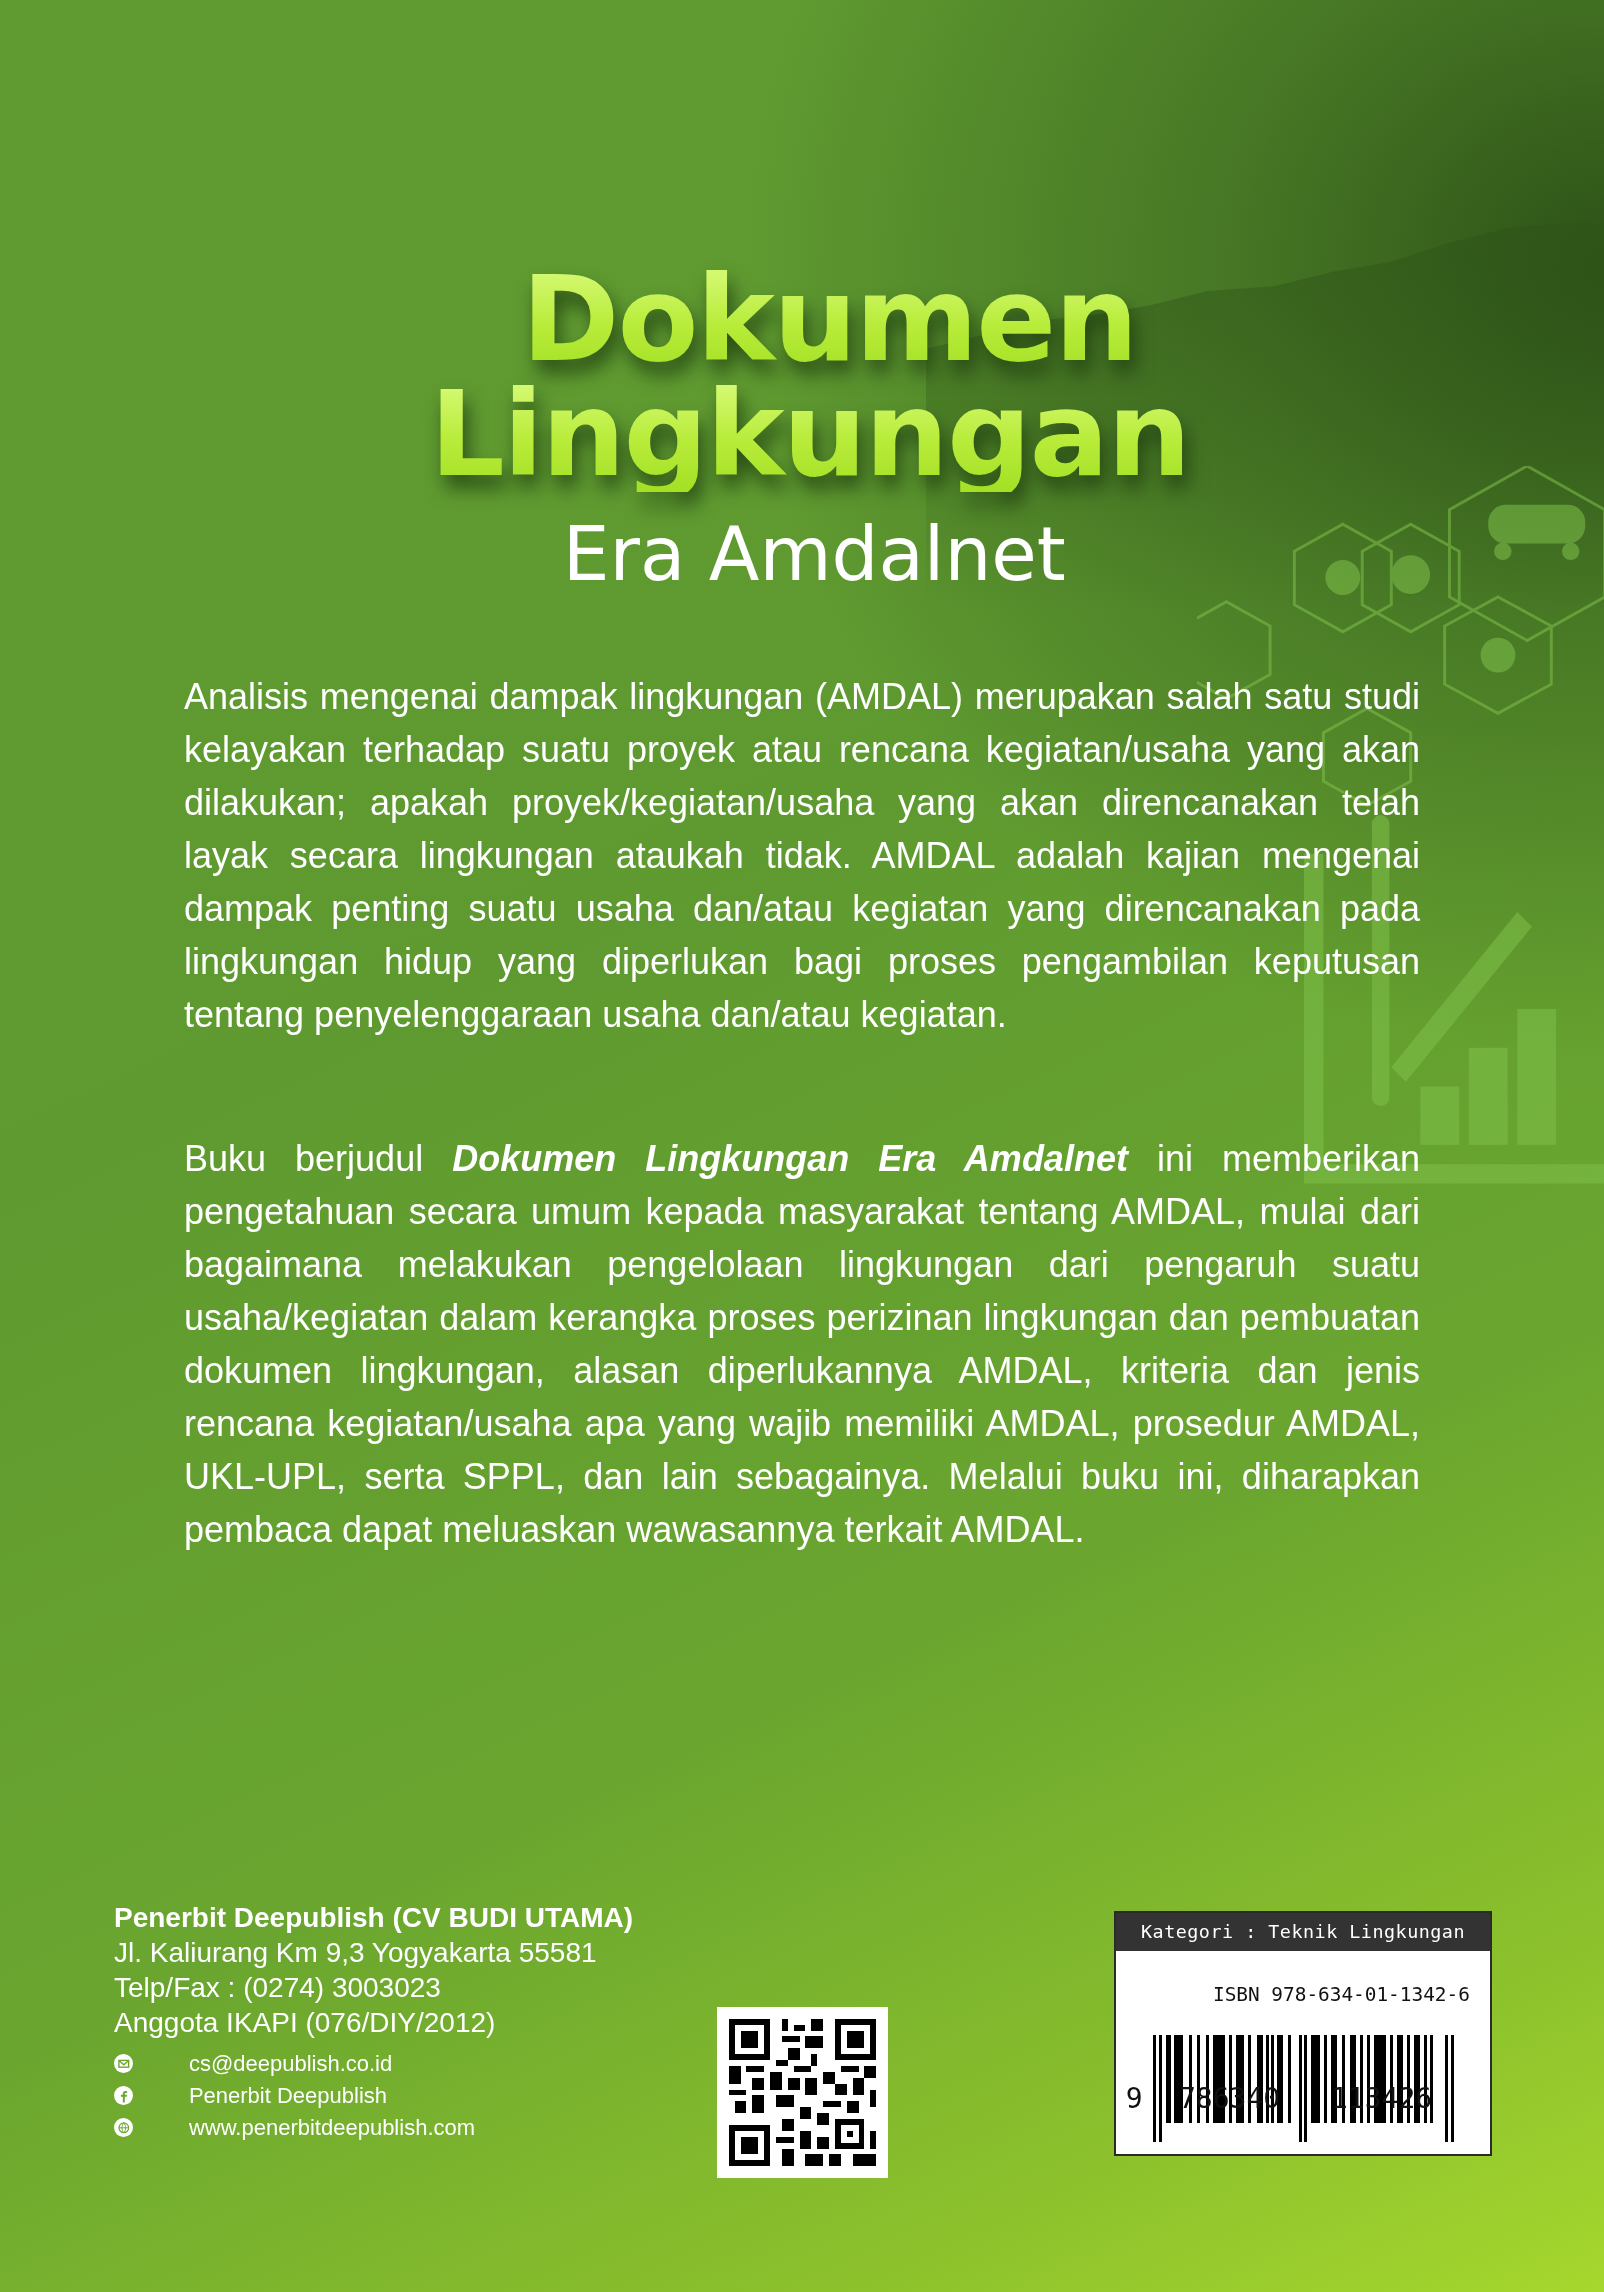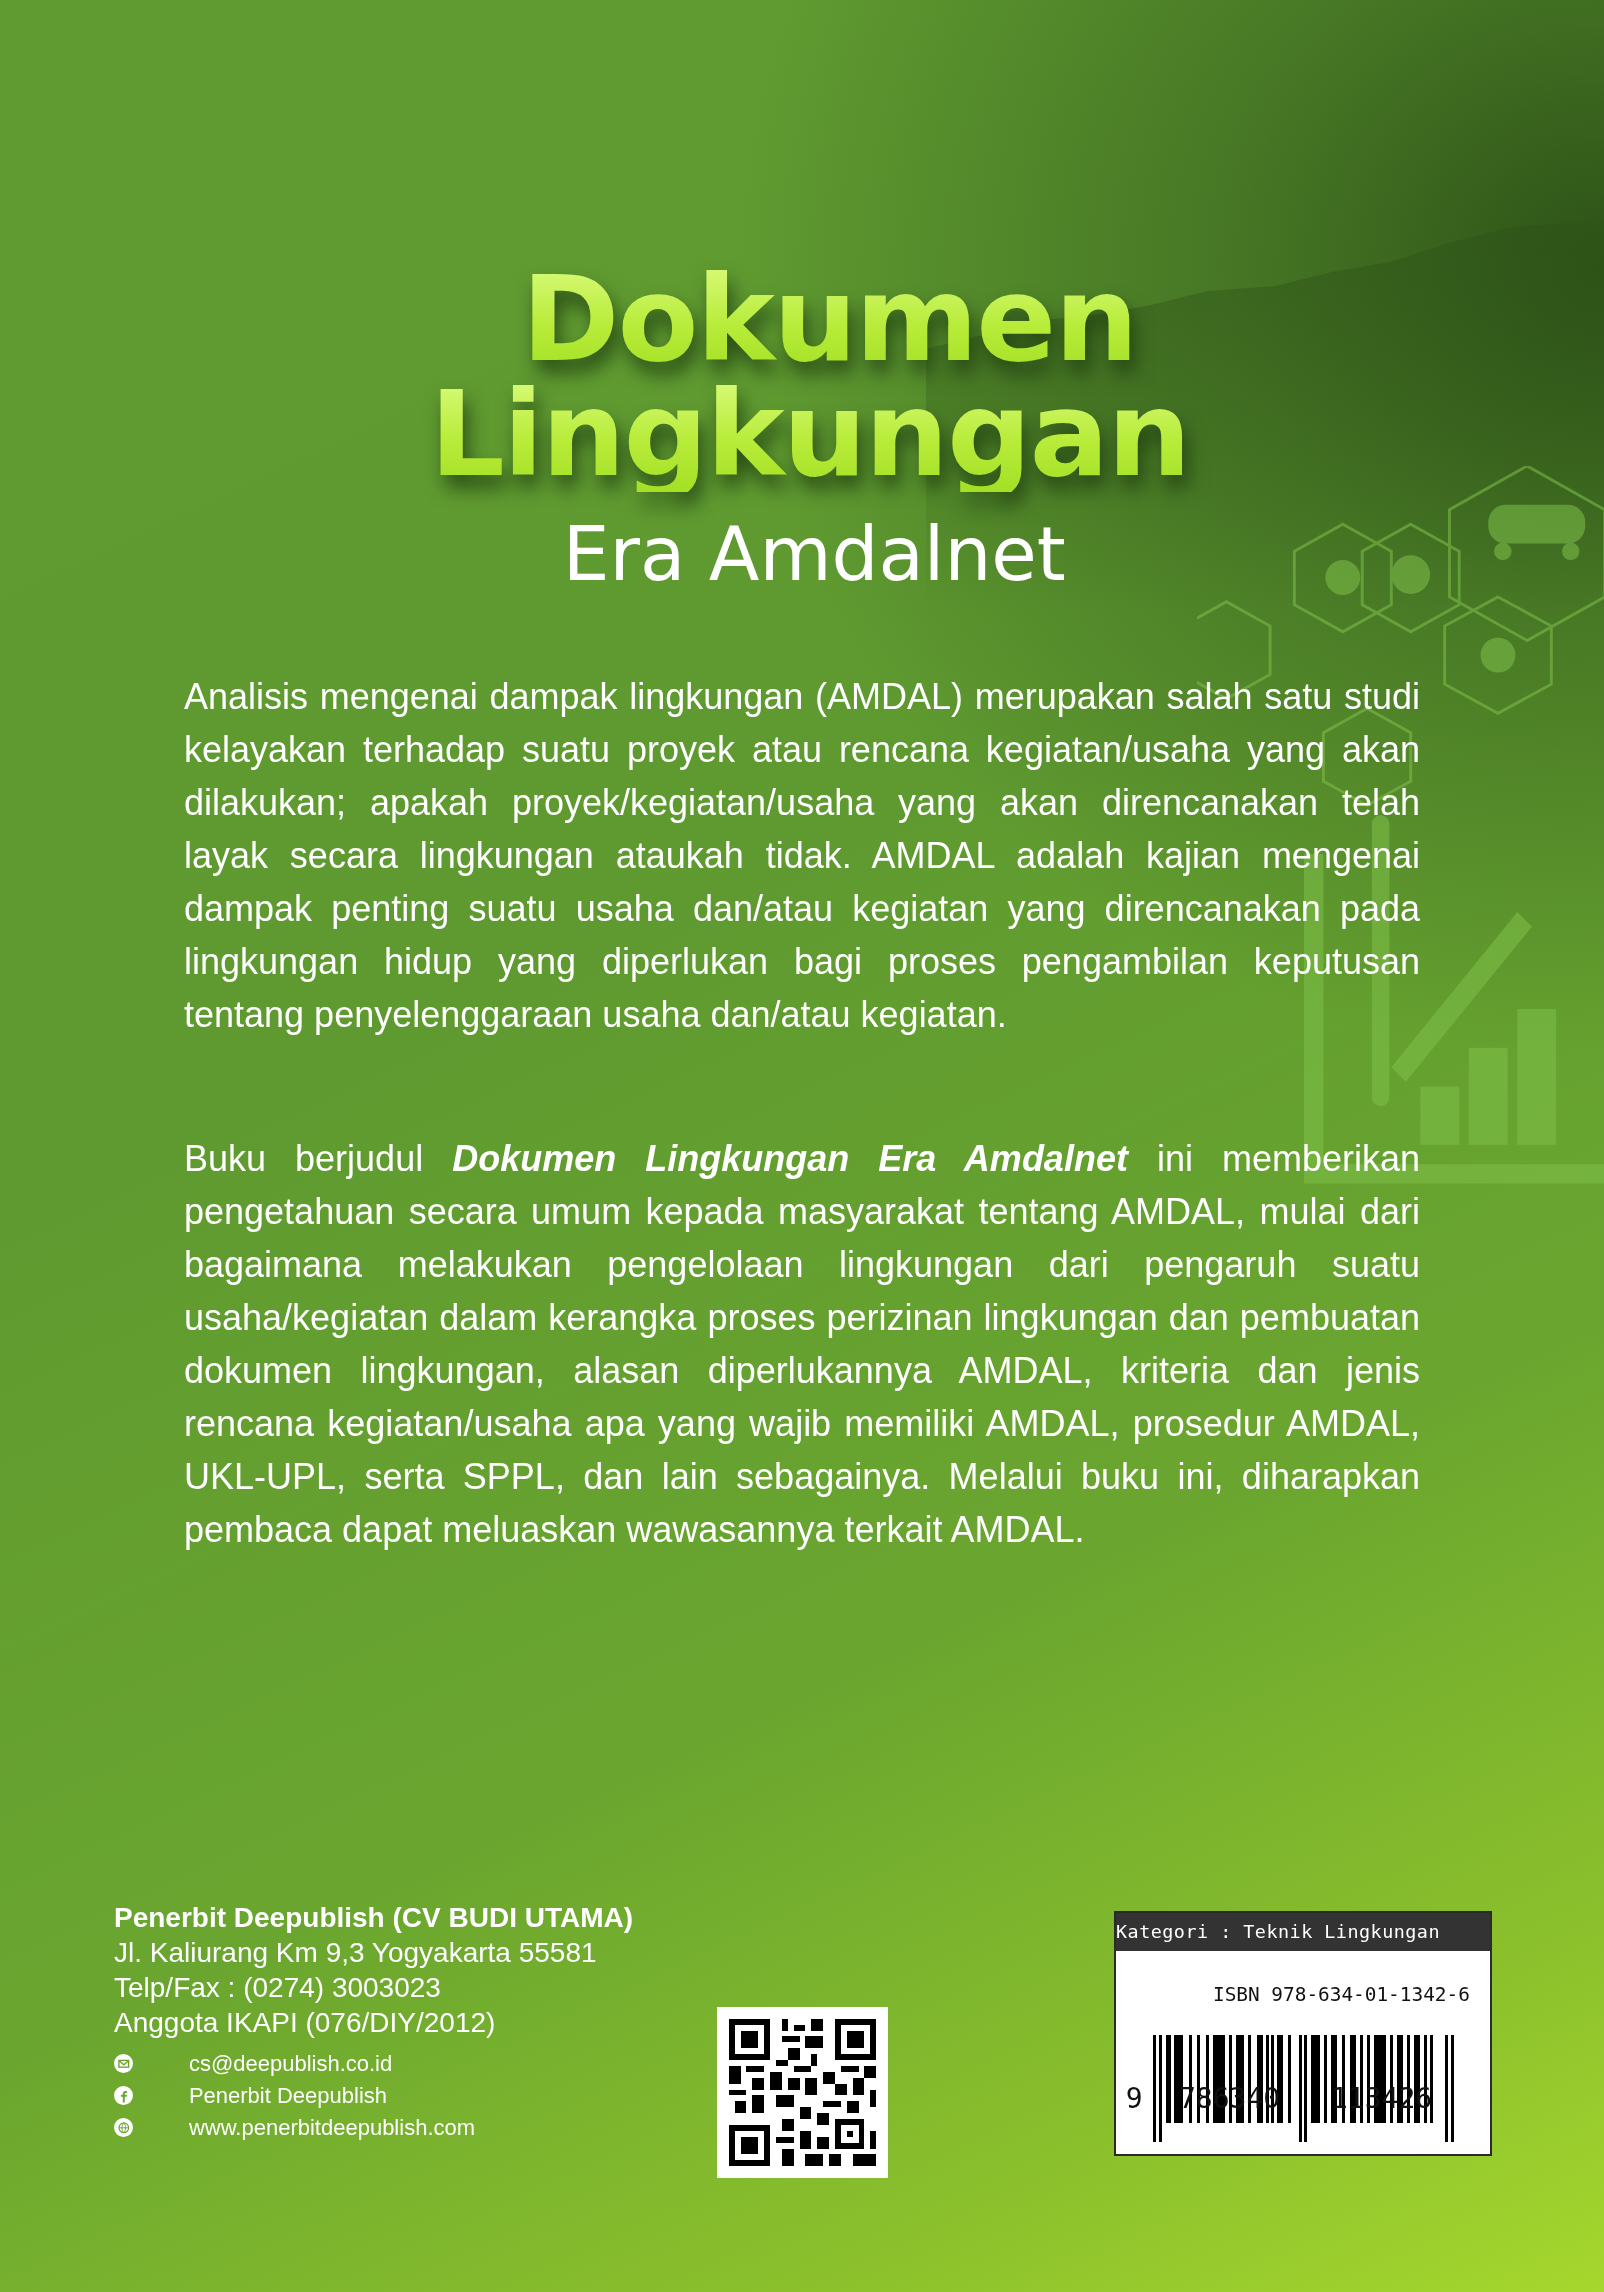--- a/index.html
+++ b/index.html
@@ -52,21 +52,21 @@
     display: flex; align-items: center; justify-content: center; flex: none;
   }
   .contact .ic svg { width: 13.6px; height: 13.6px; }
 
   .qr { position: absolute; left: 717px; top: 2007px; width: 171px; height: 171px; background: #fff; padding: 0; }
   .qr svg { width: 171px; height: 171px; display: block; }
 
   .isbn-box { position: absolute; left: 1114px; top: 1911px; width: 378px; height: 245px; background: #ffffff; border: 2.9px solid #2b2b2b; box-sizing: border-box; }
   .isbn-cat {
     height: 38px; background: #333333; color: #ffffff;
-    font-family: "DejaVu Sans Mono", monospace; font-size: 18.4px; line-height: 38px; letter-spacing: 0.5px;
+    font-family: "DejaVu Sans Mono", monospace; font-size: 18.4px; line-height: 38px; text-align: center; letter-spacing: 0.5px;
   }
   .isbn-num {
     position: absolute; left: 97px; top: 70px;
     font-family: "DejaVu Sans Mono", monospace; font-size: 19.4px; color: #111; letter-spacing: 0px;
   }
   .barcode { position: absolute; left: 37px; top: 122px; width: 301px; height: 107px; }
   .bc-digit { position: absolute; top: 169px; font-family: "DejaVu Sans Mono", monospace; font-size: 28px; color: #111; }
   .bc-d0 { left: 9.7px; }
   .bc-d1 { left: 63px; text-align: right; }
   .bc-d2 { left: 215px; }

